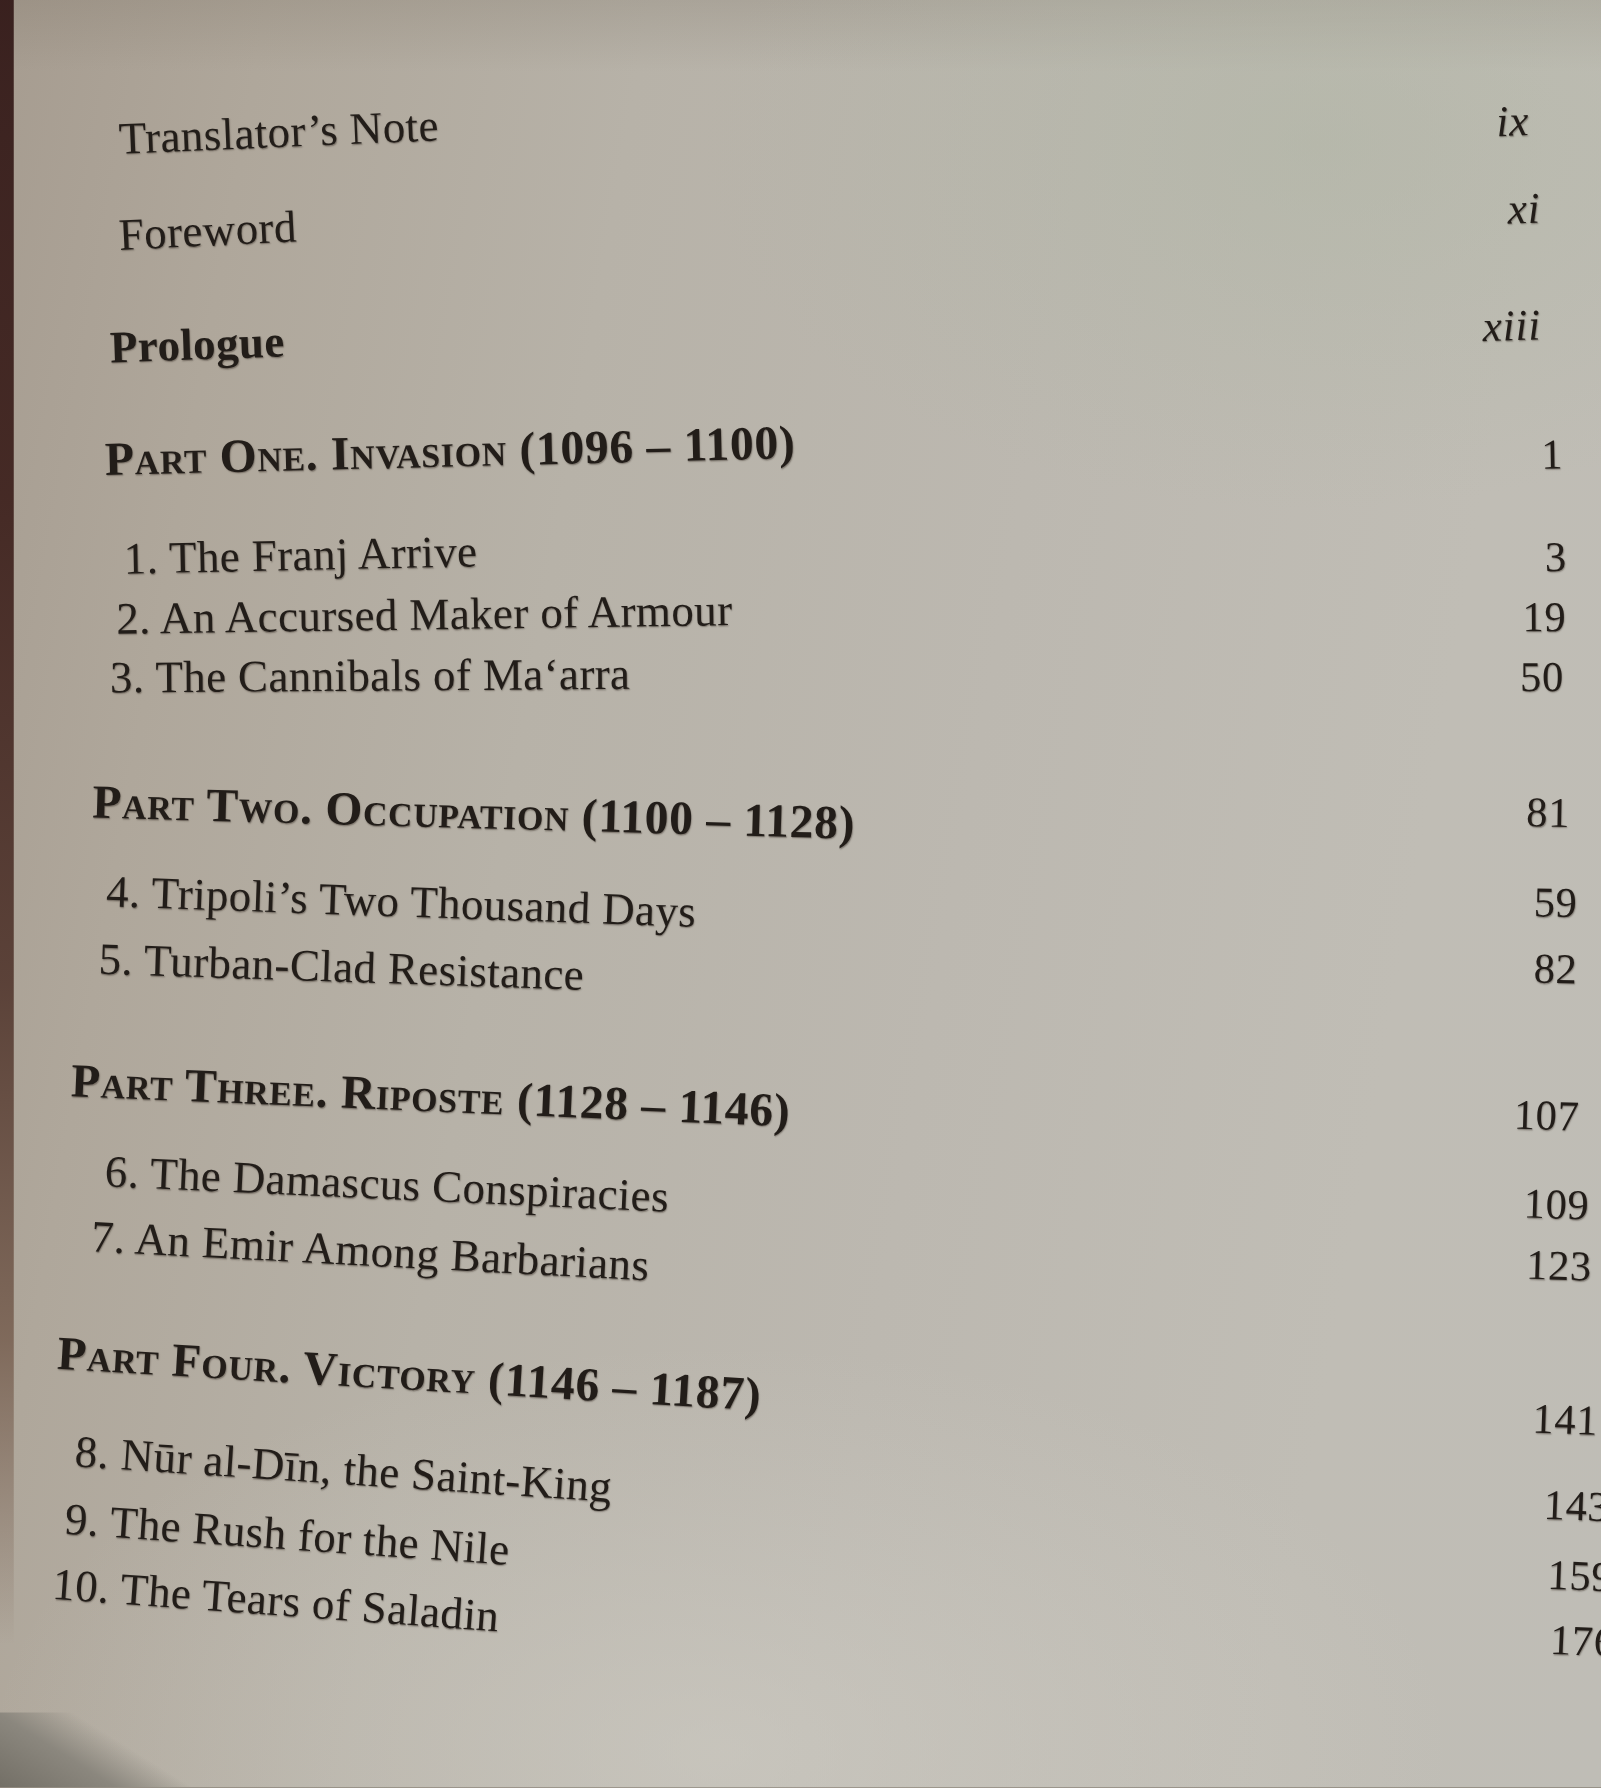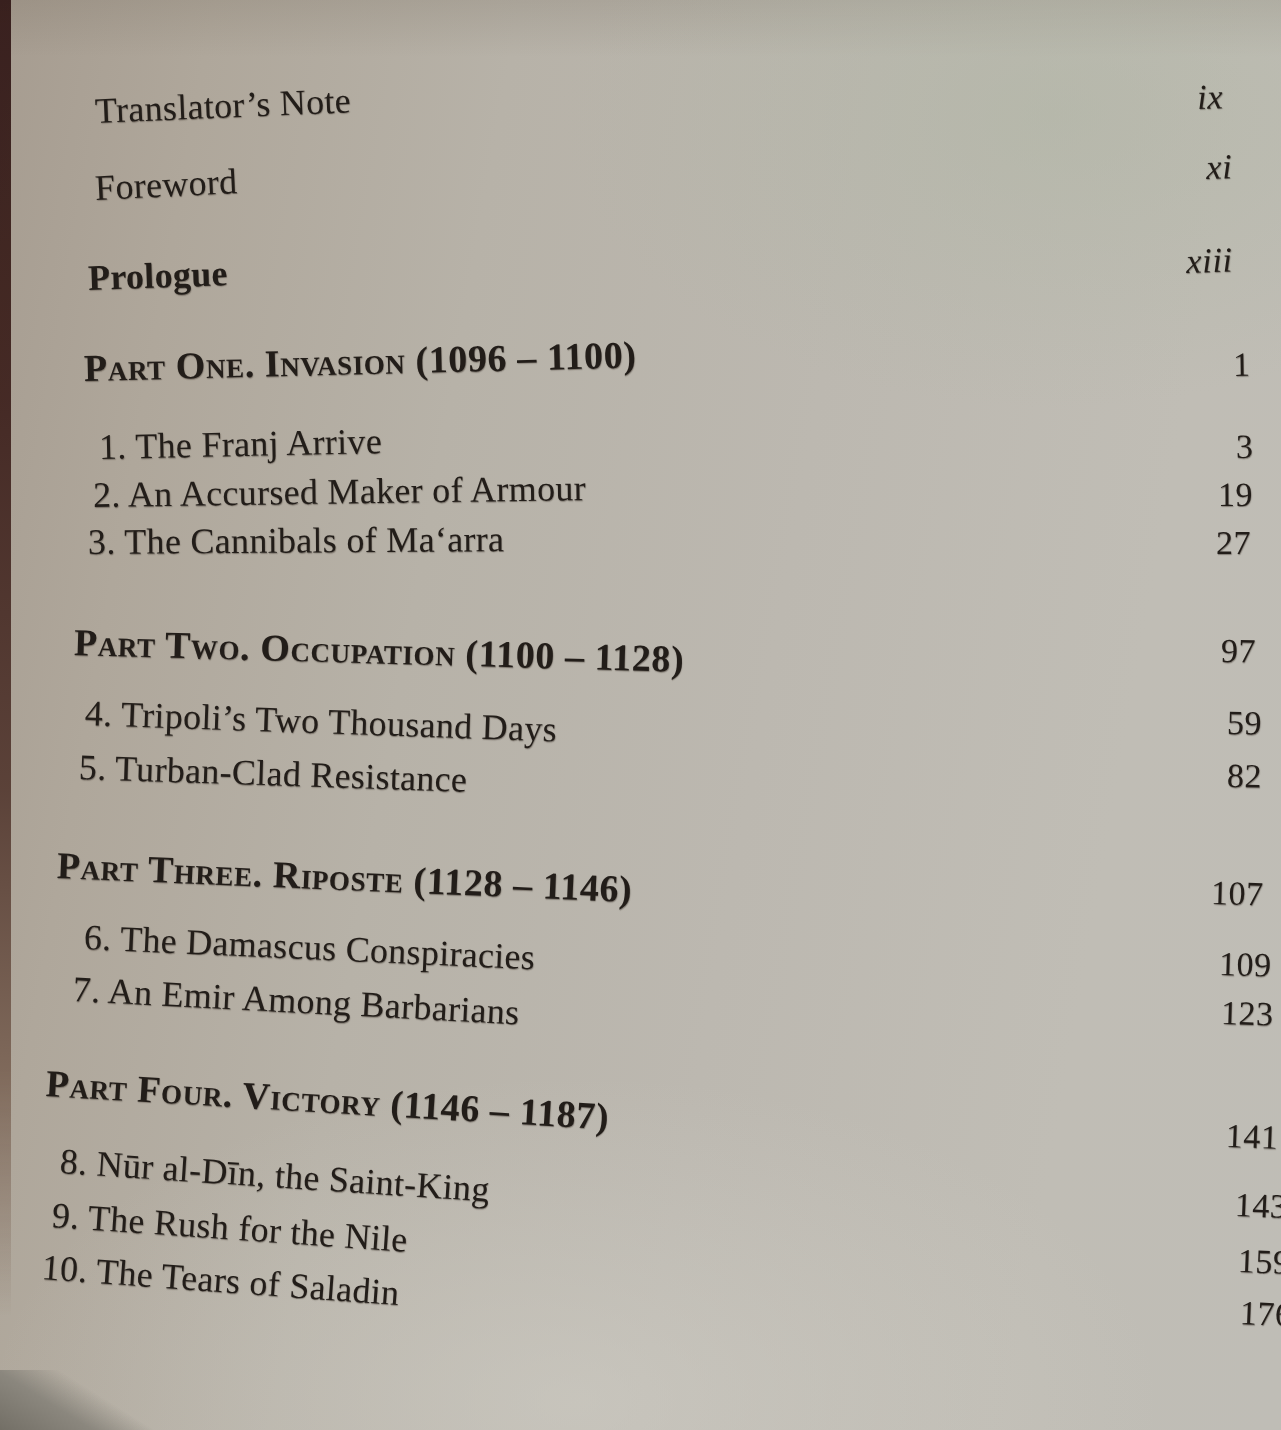--- a/index.html
+++ b/index.html
@@ -90,24 +90,24 @@
     <div class="row part" style="left:84px; top:346px; transform:rotate(-1.4deg);">Part One. Invasion (1096 – 1100)</div>
     <div class="row pagenum" style="left:1233px; top:346px; transform:rotate(-1deg);">1</div>
 
     <div class="row label" style="left:99px; top:426px; transform:rotate(-1.2deg);">1. The Franj Arrive</div>
     <div class="row pagenum" style="left:1236px; top:428px; transform:rotate(-0.5deg);">3</div>
 
     <div class="row label" style="left:93px; top:474px; transform:rotate(-0.8deg);">2. An Accursed Maker of Armour</div>
     <div class="row pagenum" style="left:1218px; top:476px; transform:rotate(-0.3deg);text-align:right;">19</div>
 
     <div class="row label" style="left:88px; top:521px; transform:rotate(-0.4deg);">3. The Cannibals of Ma‘arra</div>
-    <div class="row pagenum" style="left:1216px; top:524px; transform:rotate(0deg);">27</div>
+    <div class="row pagenum" style="left:1216px; top:524px; transform:rotate(0deg);">50</div>
 
     <div class="row part" style="left:74px; top:620px; transform:rotate(1.6deg);">Part Two. Occupation (1100 – 1128)</div>
-    <div class="row pagenum" style="left:1221px; top:632px; transform:rotate(1deg);">97</div>
+    <div class="row pagenum" style="left:1221px; top:632px; transform:rotate(1deg);">81</div>
 
     <div class="row label" style="left:85px; top:692px; transform:rotate(2deg);">4. Tripoli’s Two Thousand Days</div>
     <div class="row pagenum" style="left:1227px; top:704px; transform:rotate(1.2deg);">59</div>
 
     <div class="row label" style="left:79px; top:746px; transform:rotate(1.9deg);">5. Turban-Clad Resistance</div>
     <div class="row pagenum" style="left:1227px; top:757px; transform:rotate(1.2deg);">82</div>
 
     <div class="row part" style="left:57px; top:843px; transform:rotate(2.4deg);">Part Three. Riposte (1128 – 1146)</div>
     <div class="row pagenum" style="left:1211px; top:874px; transform:rotate(1.6deg);">107</div>
 

